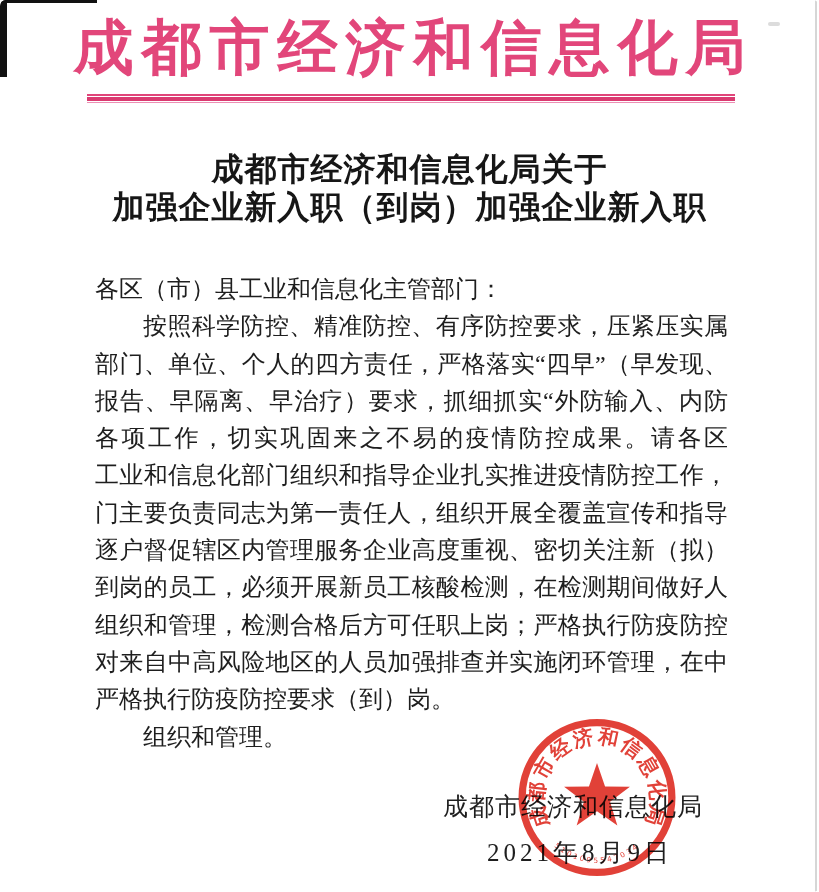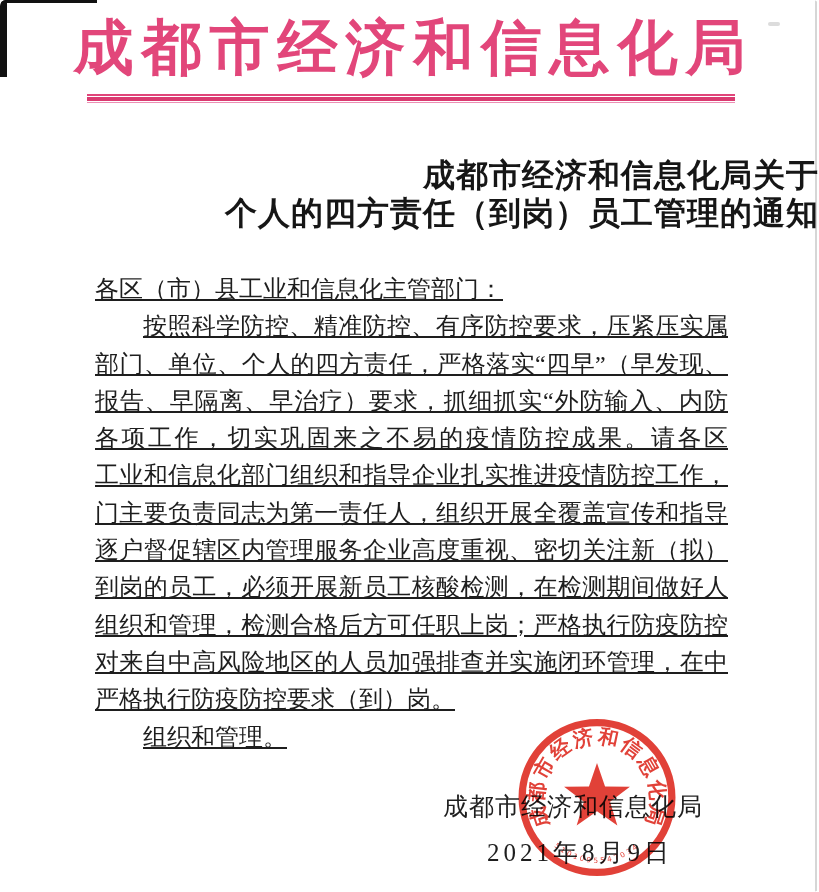--- a/index.html
+++ b/index.html
@@ -28,28 +28,28 @@
     background:linear-gradient(to bottom,
       #e0457a 0px,#e0457a 2px,
       #ffffff 2px,#ffffff 3px,
       #da3a70 3px,#da3a70 7px,
       #ffffff 7px,#ffffff 8px,
       #ec8fb4 8px,#ec8fb4 9px);
   }
 
   
   .doc-title {
-    position:absolute; top:156px; left:0; right:0;
-    text-align:right; font-weight:700; font-size:32px; line-height:38px;
+    position:absolute; top:150px; left:0; right:0;
+    text-align:center; font-weight:700; font-size:32px; line-height:38px;
     color:#161616; letter-spacing:1px;
   }
 
   
   .body-block { position:absolute; top:271px; left:95px; width:633px; font-size:24px; color:#1e1e1e; }
-  .line { line-height:37.3px; height:37.3px; white-space:nowrap;text-decoration:underline; }
+  .line { line-height:37.3px; height:37.3px; white-space:nowrap; }
   .line.just { text-align:justify; text-align-last:justify; white-space:normal; overflow:hidden; }
   .line.indent { text-indent:48px; }
 
   
   .signature {
     position:absolute; top:790px; right:116px;
     font-size:25px; letter-spacing:1px; color:#1e1e1e; white-space:nowrap;
   }
   .date {
     position:absolute; top:836px; left:455px; width:250px;
@@ -77,21 +77,21 @@
   <div class="artifact-left-strip"></div>
   <div class="artifact-right-line"></div>
   <div class="artifact-speck"></div>
 
   <div class="letterhead">成都市经济和信息化局</div>
 
   <div class="red-rule"></div>
 
   <div class="doc-title">
     <div>成都市经济和信息化局关于</div>
-    <div>个人的四方责任（到岗）员工管理的通知</div>
+    <div>加强企业新入职（到岗）加强企业新入职</div>
   </div>
 
   <div class="body-block">
     <div class="line">各区（市）县工业和信息化主管部门：</div>
     <div class="line just indent">按照科学防控、精准防控、有序防控要求，压紧压实属地、</div>
     <div class="line just">部门、单位、个人的四方责任，严格落实“四早”（早发现、早</div>
     <div class="line just">报告、早隔离、早治疗）要求，抓细抓实“外防输入、内防反弹”</div>
     <div class="line just">各项工作，切实巩固来之不易的疫情防控成果。请各区（市）县</div>
     <div class="line just">工业和信息化部门组织和指导企业扎实推进疫情防控工作，以部</div>
     <div class="line just">门主要负责同志为第一责任人，组织开展全覆盖宣传和指导工作，</div>

